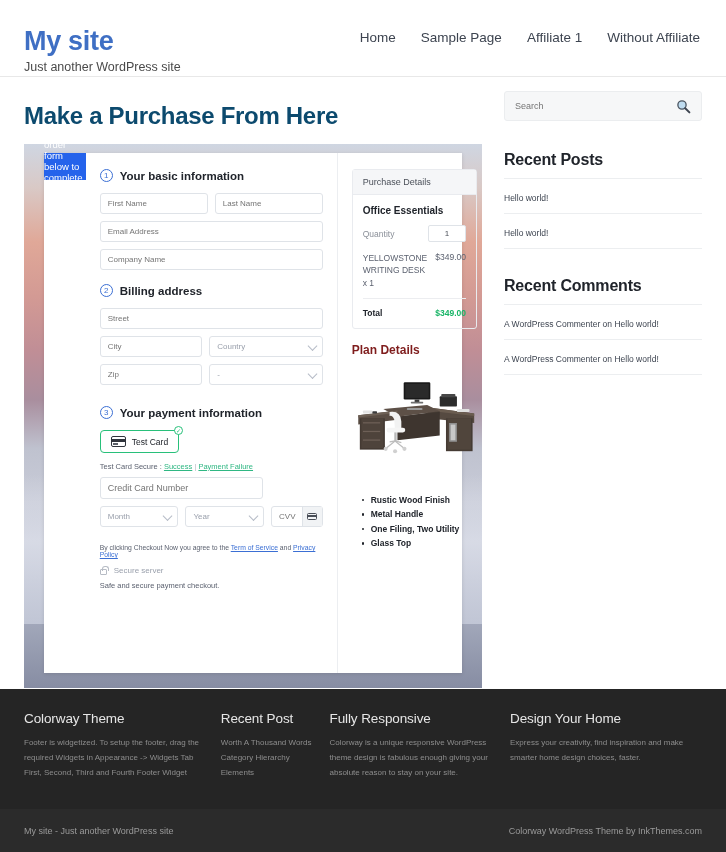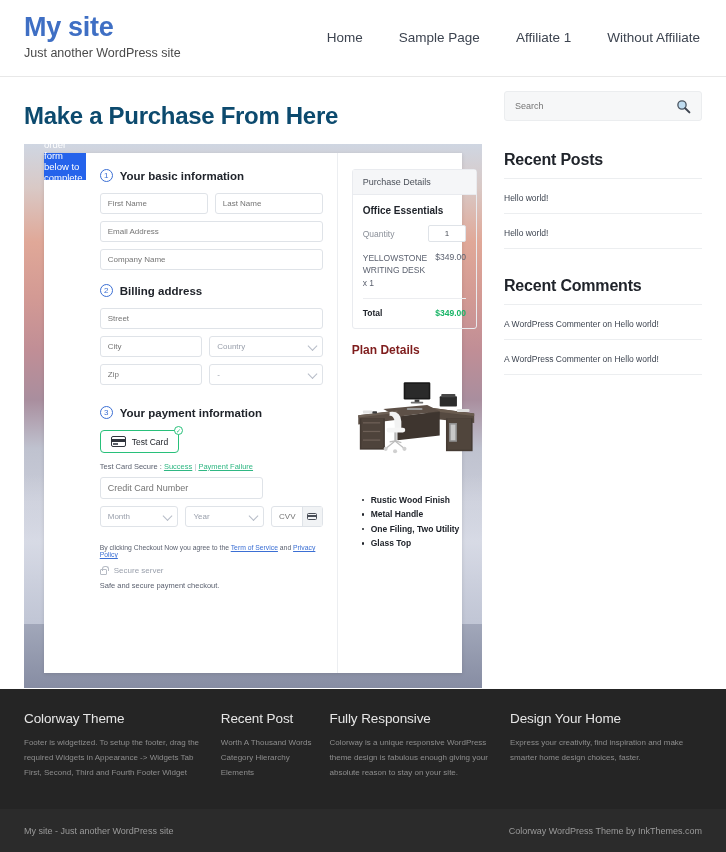--- a/index.html
+++ b/index.html
@@ -12,38 +12,38 @@
 
   
   .site-header {
     height: 77px;
     padding: 0 24px;
     display: flex;
     align-items: flex-start;
     border-bottom: 1px solid #e8e8e8;
     background: #fff;
   }
-  .brand { padding-top: 12px; }
+  .brand { padding-top: 26px; }
   .site-title {
     font-size: 27px;
     font-weight: bold;
     color: #3f6fc4;
     letter-spacing: -0.3px;
     line-height: 1.15;
   }
   .site-tagline {
     font-size: 12.5px;
     color: #4a4a4a;
     margin-top: 3px;
   }
   .main-nav {
     margin-left: auto;
     display: flex;
     align-items: center;
-    gap: 36px;
+    gap: 25px;
     padding-top: 30px;
     padding-right: 2px;
   }
   .nav-link {
     font-size: 13.5px;
     color: #3d4450;
     text-decoration: none;
     white-space: nowrap;
   }
 

